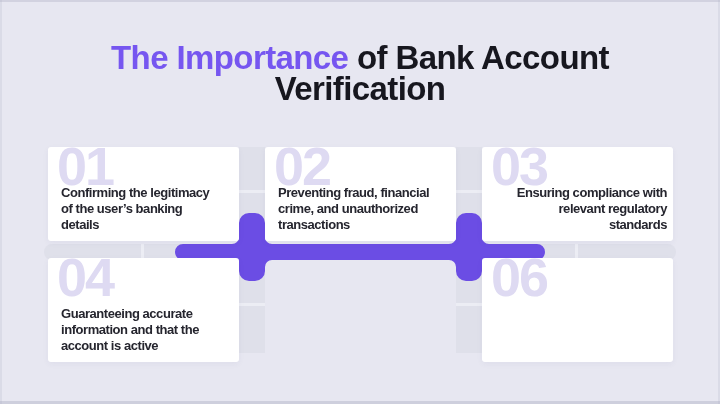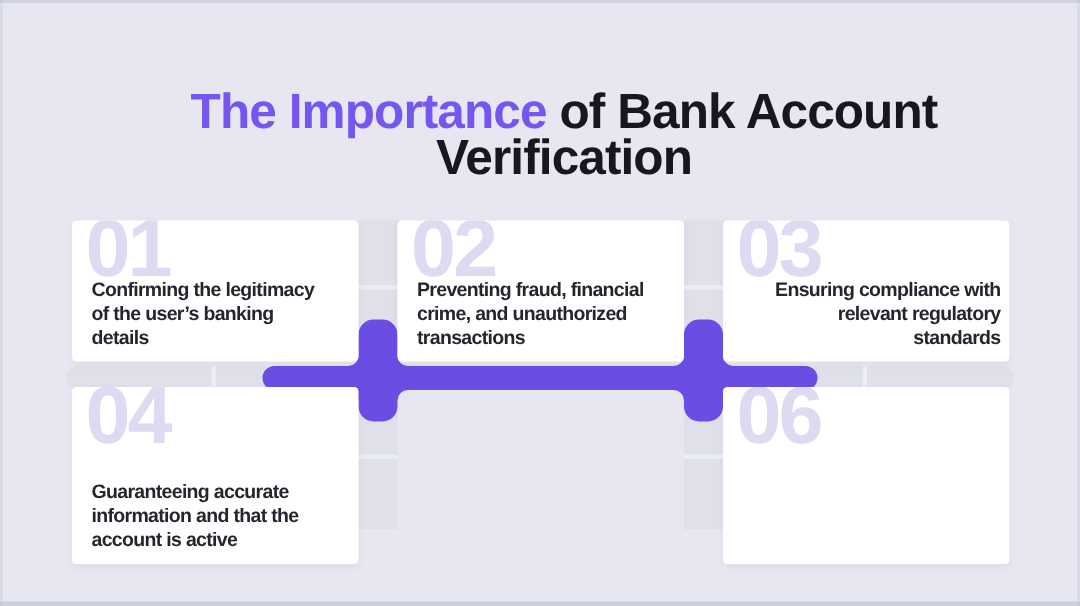--- a/index.html
+++ b/index.html
@@ -6,21 +6,21 @@
   .stage{
     position:relative;width:720px;height:404px;overflow:hidden;
     background:var(--background,#E7E7F1);
     font-family:"Liberation Sans","DejaVu Sans",sans-serif;
     box-shadow:inset 0 2px 0 rgba(175,177,198,.38), inset 0 -3px 0 rgba(175,177,198,.45),
                inset 2px 0 0 rgba(175,177,198,.22), inset -2px 0 0 rgba(175,177,198,.22);
   }
   
   .title{
     position:absolute;top:42px;left:50%;transform:translateX(-50%);
-    width:600px;margin:16px;text-align:center;
+    width:600px;margin:0;text-align:center;
     font-size:33px;line-height:31px;font-weight:bold;letter-spacing:-.6px;
     color:var(--title-dark,#17171F);
   }
   .title .hl{color:var(--title-purple,#7656F0);}
   
   .track-h{
     position:absolute;left:44px;top:244px;width:632px;height:16px;
     background:var(--track,#DFE0EA);border-radius:8px;z-index:1;
   }
   .track-v{
@@ -34,21 +34,21 @@
   
   .connector{position:absolute;left:0;top:0;z-index:2;pointer-events:none;}
   .cross-path{fill:var(--accent-purple,#6B4DE4);}
   
   .card{
     position:absolute;width:191px;height:94px;background:var(--card-background,#FFFFFF);
     border-radius:3px;overflow:hidden;z-index:3;
     box-shadow:0 2px 6px rgba(60,60,110,.05);
   }
   .card.c1{left:48px;} .card.c2{left:265px;} .card.c3{left:482px;text-align:right;}
-  .card.r1{top:147px;} .card.r2{top:258px;height:118px;}
+  .card.r1{top:147px;} .card.r2{top:258px;height:104px;}
   .card-number{
     position:absolute;top:-8px;left:9px;
     font-size:54px;line-height:1;font-weight:bold;letter-spacing:-2px;
     color:var(--card-number,#DEDAF2);z-index:1;
   }
   .card-text{
     position:absolute;left:13px;right:6px;bottom:8px;z-index:2;
     font-size:13px;line-height:16px;font-weight:bold;letter-spacing:-.45px;
     color:var(--card-text,#25252E);white-space:pre-line;
   }

